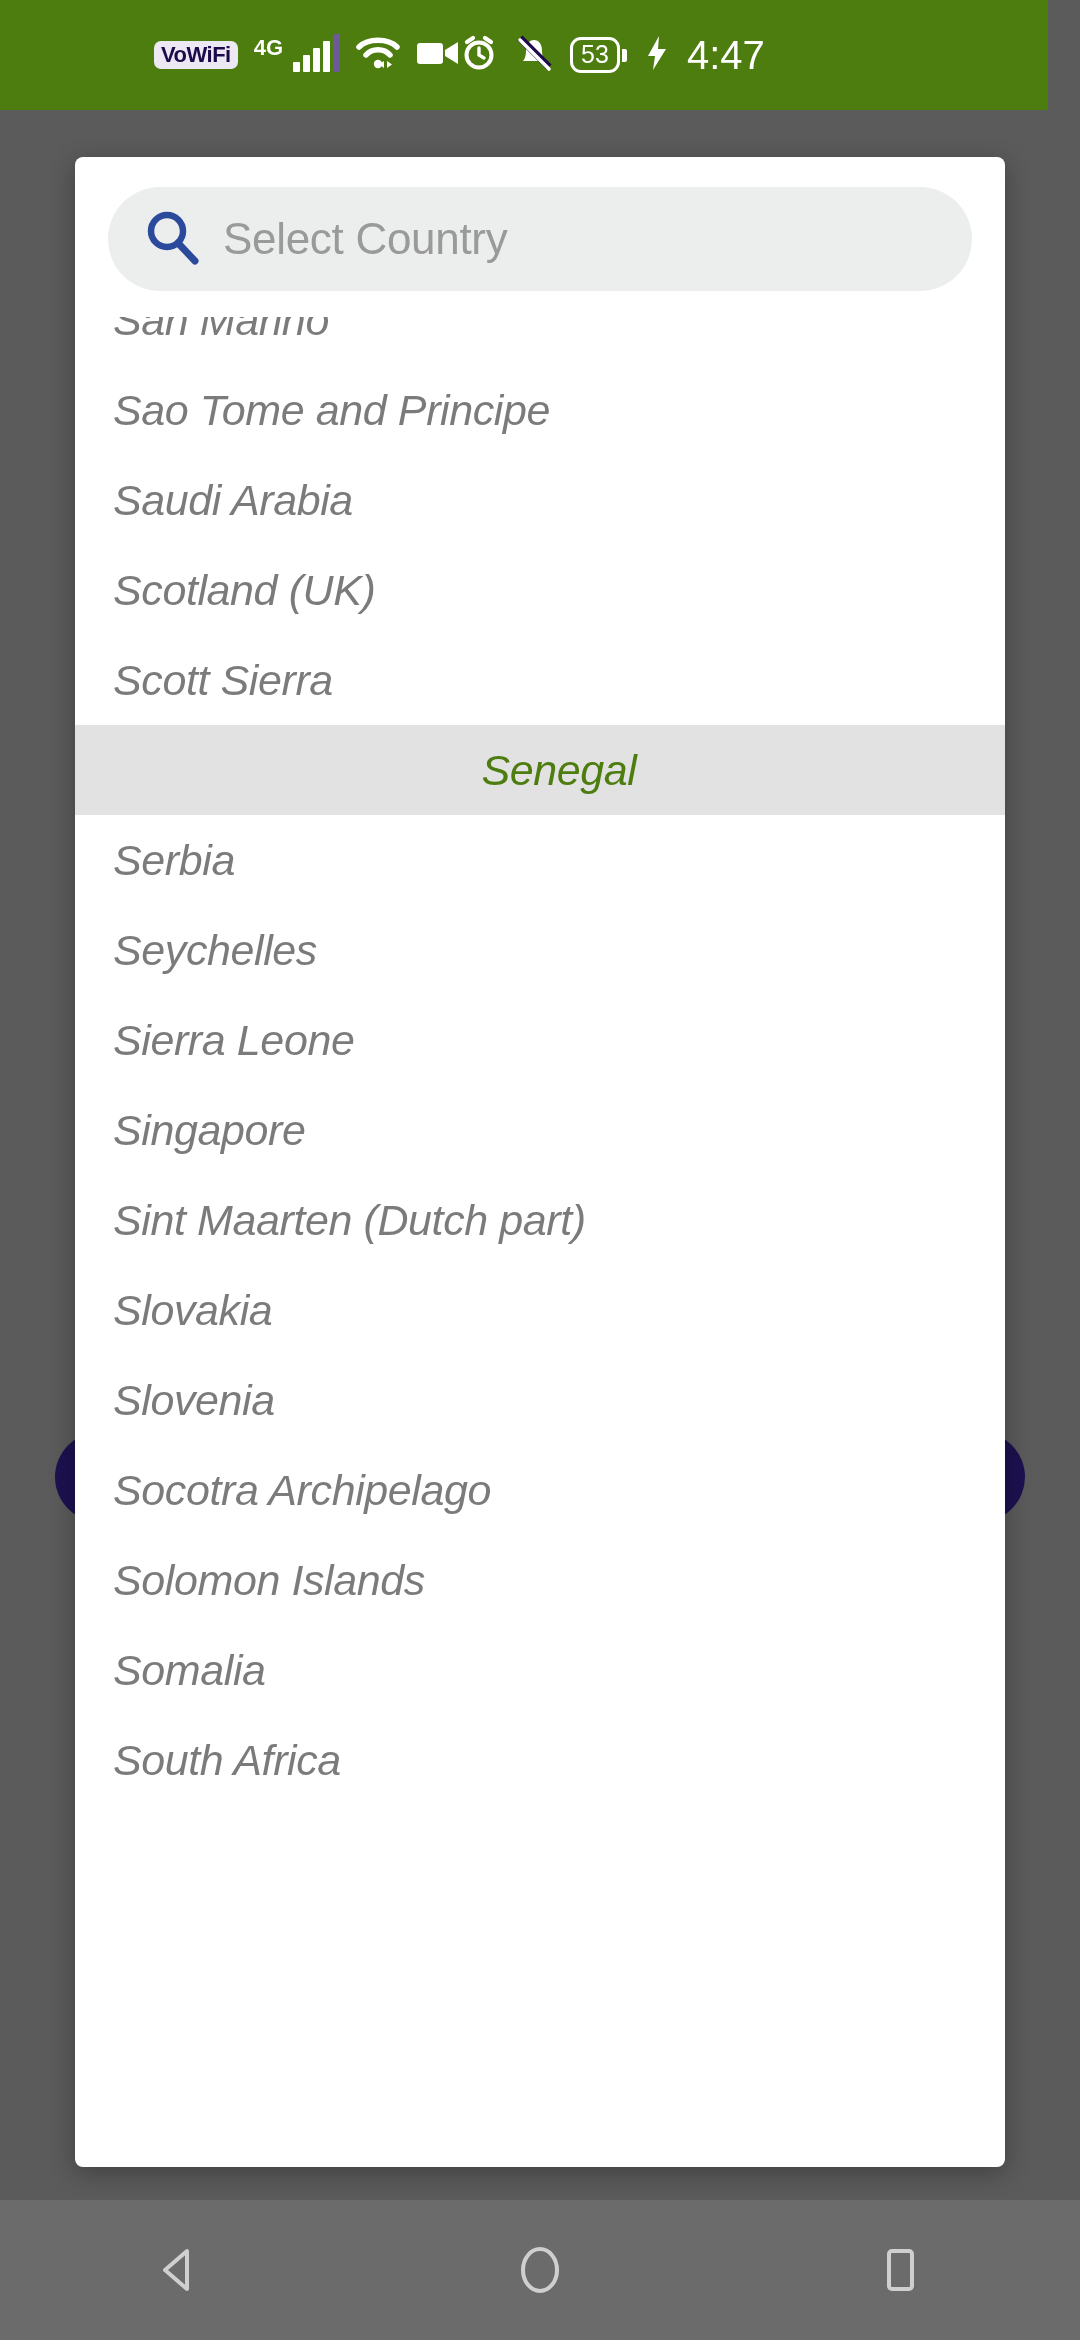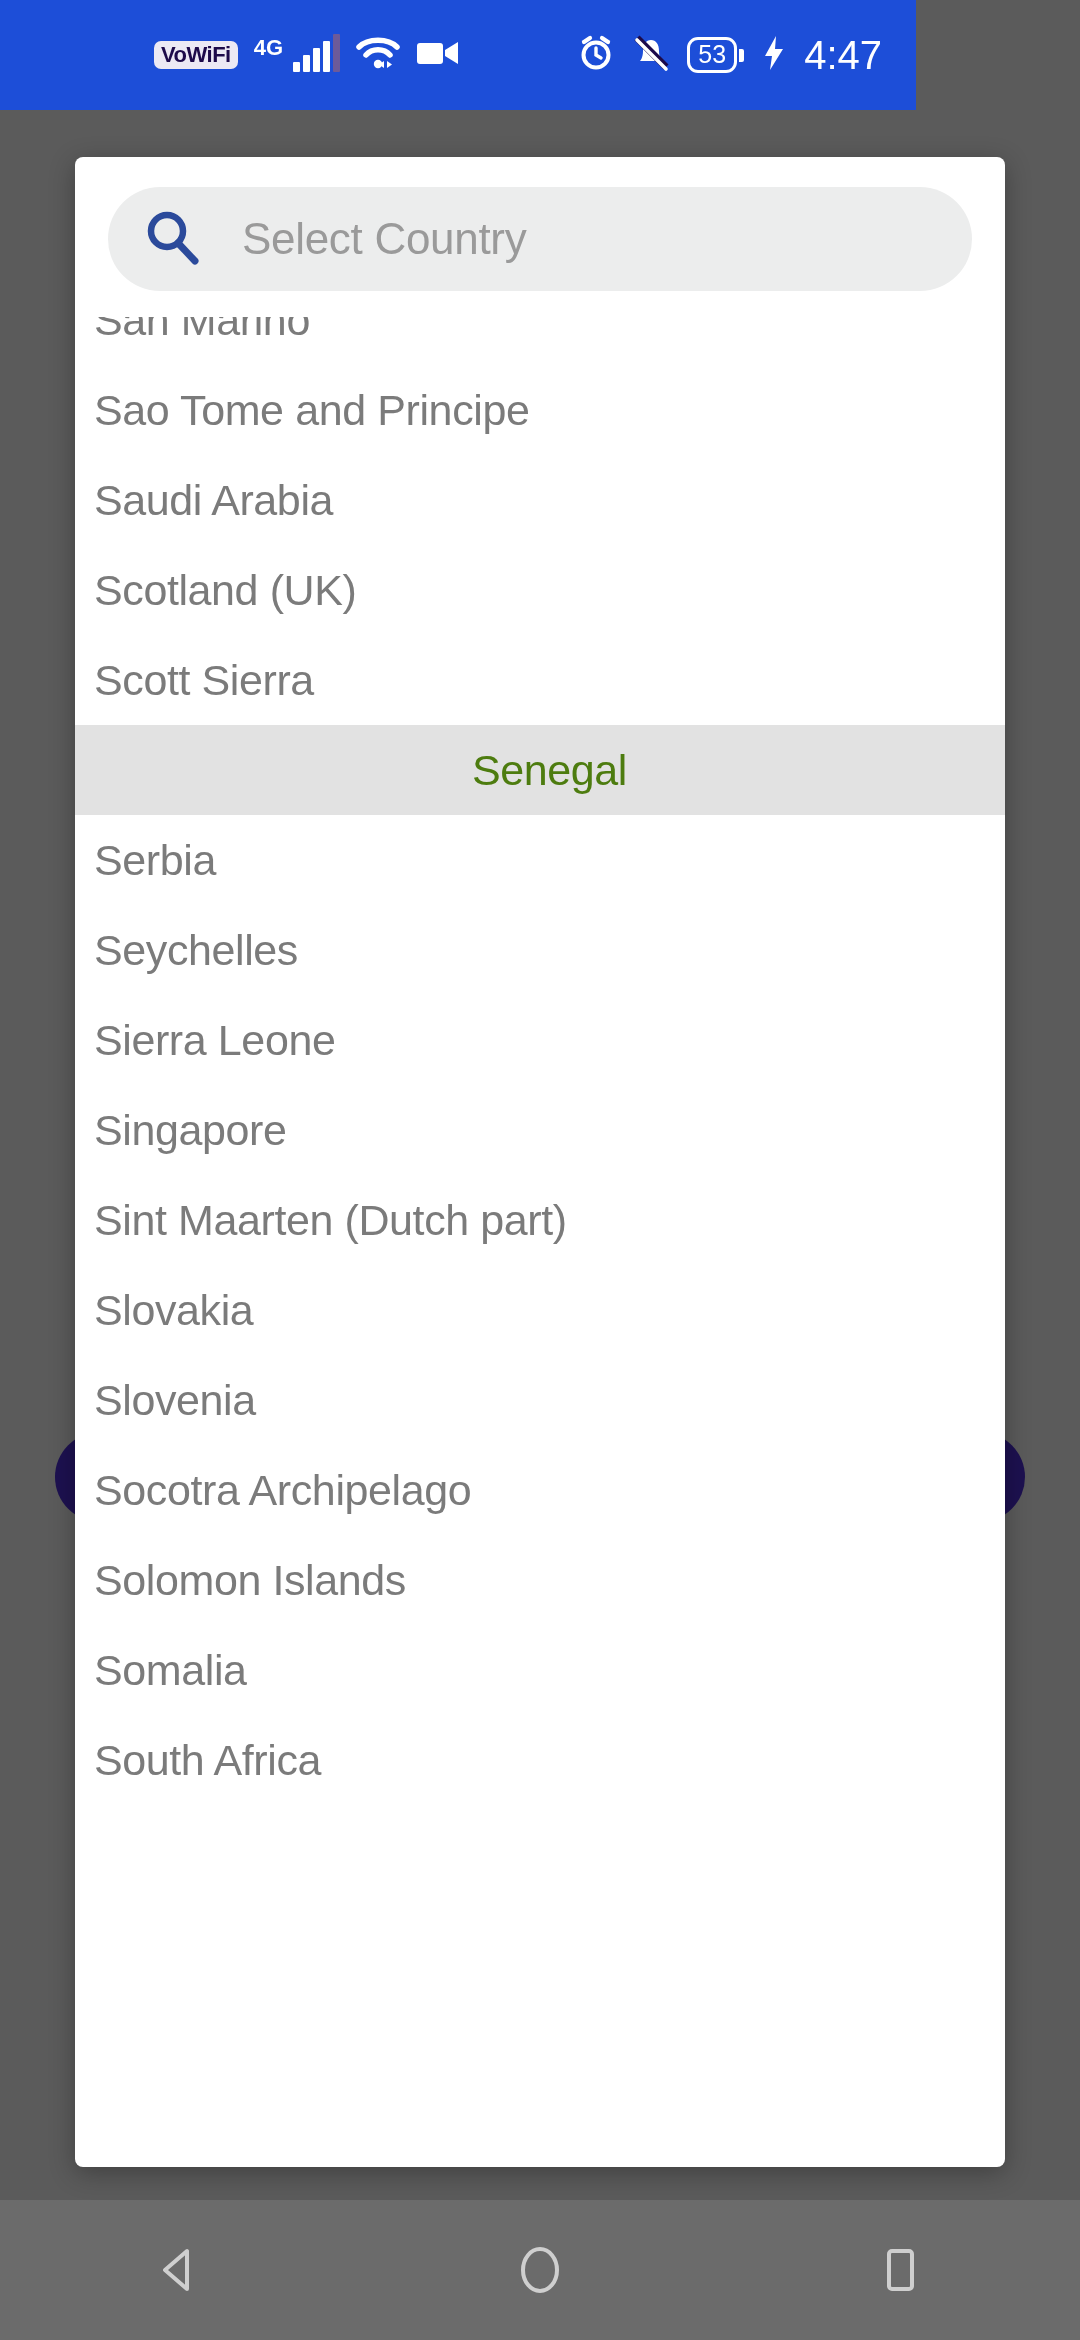--- a/index.html
+++ b/index.html
@@ -17,26 +17,26 @@
     width: 1080px;
     height: 2340px;
     background: #5b5b5b;
     overflow: hidden;
   }
 
   
   #status-bar {
     position: absolute;
     top: 0; left: 0;
-    width: 916px;
+    width: 1048px;
     height: 110px;
-    background: #1d4ed8;
+    background: #4d7c0f;
     display: flex;
     align-items: center;
-    justify-content: space-between;
+    justify-content: flex-start;
     padding: 0 34px;
     z-index: 60;
   }
   .sb-group { display: flex; align-items: center; }
   .sb-left { gap: 16px; padding-left: 120px; }
   .sb-right { gap: 18px; }
 
   .vowifi-badge {
     background: #ece9f4;
     color: #1d0a4a;
@@ -132,21 +132,20 @@
 
   
   #search-wrap {
     position:absolute;
     top: 30px; left: 33px;
     width: 864px; height: 104px;
     background: #eceded;
     border-radius: 52px;
     display:flex; align-items:center;
     padding-left: 35px;
-    gap: 19px;
   }
   #search-icon { flex: 0 0 auto; display:block; }
   #search-input {
     border: none;
     outline: none;
     background: transparent;
     font-family: "Liberation Sans", sans-serif;
     font-size: 44px;
     color: #3a3a3a;
     margin-left: 22px;
@@ -167,26 +166,27 @@
   #list-inner {
     position:absolute;
     top: -42px;
     left: 0;
     width: 930px;
   }
   .country-row {
     height: 90px;
     display:flex;
     align-items:center;
-    padding-left: 19px;
+    padding-left: 38px;
     font-size: 43px;
     color: #7b7b7b;
     letter-spacing: -0.4px;
     white-space: nowrap;
     font-family: "Liberation Sans", sans-serif;
+    font-style: italic;
   }
   .country-row.selected {
     background: #e2e2e2;
     color: #4d7c0f;
     justify-content: center;
   }
 
   
   #nav-bar {
     position:absolute;

